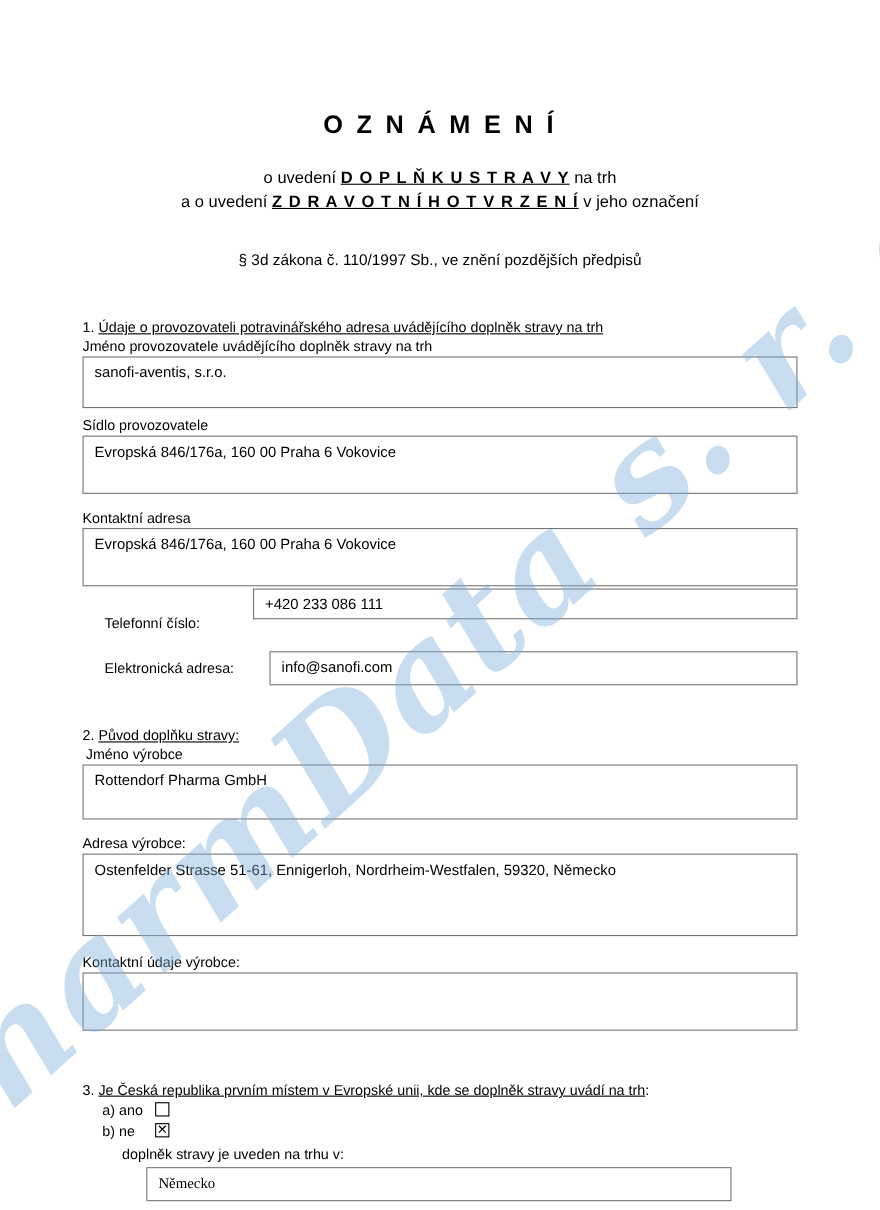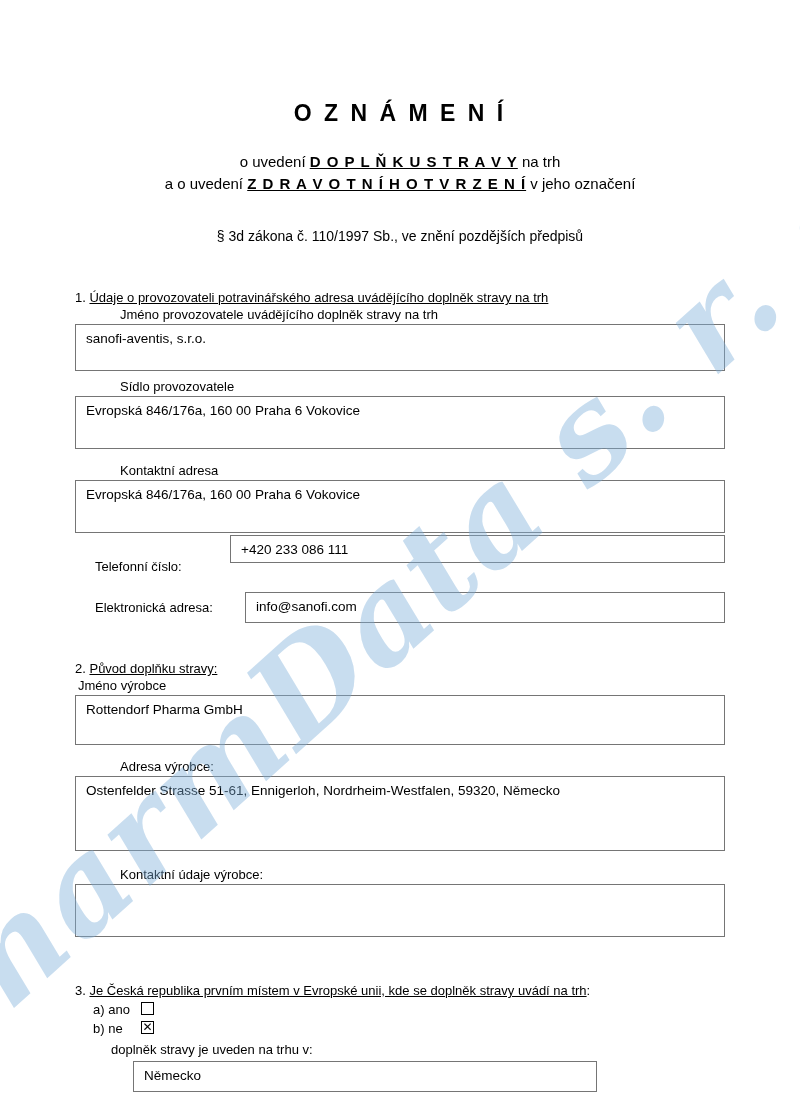--- a/index.html
+++ b/index.html
@@ -48,21 +48,21 @@
   .subtitle .emph {
     font-weight: bold;
     text-decoration: underline;
     letter-spacing: 1px;
     text-align: center;
   }
   .law { margin-top: 33px; text-align: center; font-size: 14px; }
 
   .sec-heading { font-size: 13px; }
   .sec-heading .u { text-decoration: underline; }
-  .field-label { font-size: 13px; margin-top: 8px; margin-bottom: 2px; margin-left: 45px; }
+  .field-label { font-size: 13px; margin-top: 8px; margin-bottom: 2px; }
   .box {
     border: 1px solid #757575;
     padding: 6px 10px;
     font-size: 13.5px;
     background: transparent;
     width: 100%;
   }
   .box-name   { height: 47px; }
   .box-sidlo  { height: 53px; }
   .box-kadr   { height: 53px; }
@@ -98,22 +98,23 @@
     align-items: center;
     justify-content: center;
     font-size: 12px;
     line-height: 13px;
     margin-left: 2px;
   }
   .market-label { margin-left: 36px; margin-top: 6px; font-size: 13px; }
   .market-box {
     margin-left: 58px;
     margin-top: 4px;
-    width: 464px;
+    width: 532px;
     height: 31px;
+    font-family: Liberation Serif, serif;
   }
 </style>
 </head>
 <body>
 
 <div class="page">
 
   <div class="watermark">PharmData s. r. o.</div>
 
   <div class="content">

